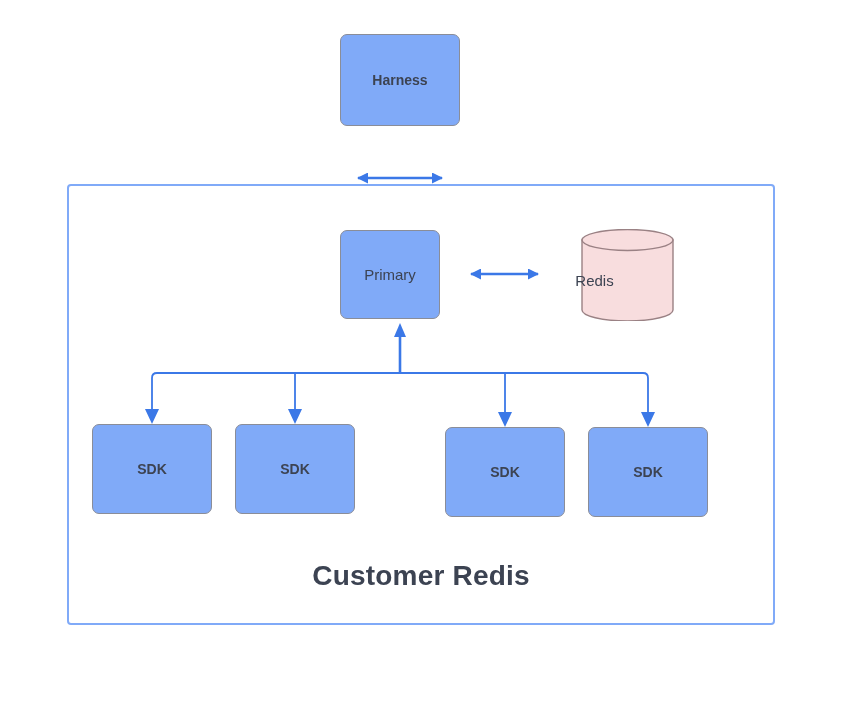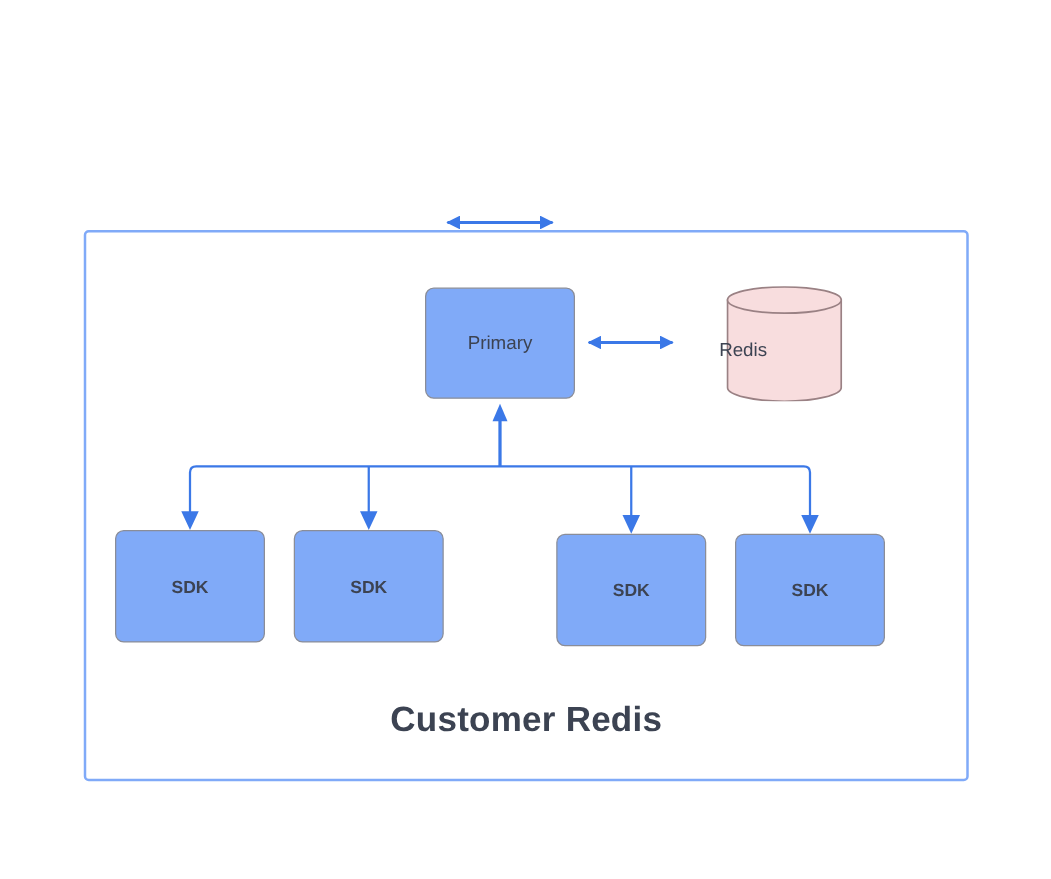--- a/index.html
+++ b/index.html
@@ -66,21 +66,21 @@
   }
   .node-bold {
     font-weight: bold;
   }
   .node-regular {
     font-weight: normal;
     font-size: 15px;
   }
 
   .node-harness { left: 340px; top: 34px;  width: 120px; height: 92px; }
-  .node-primary { left: 340px; top: 230px; width: 120px; height: 89px; }
+  .node-primary { left: 340px; top: 230px; width: 100px; height: 89px; }
 
   .node-sdk1 { left: 92px;  top: 424px; width: 120px; height: 90px; }
   .node-sdk2 { left: 235px; top: 424px; width: 120px; height: 90px; }
   .node-sdk3 { left: 445px; top: 427px; width: 120px; height: 90px; }
   .node-sdk4 { left: 588px; top: 427px; width: 120px; height: 90px; }
 
   
   .cylinder {
     position: absolute;
     left: 548px;
@@ -147,20 +147,23 @@
       <path d="M505,373 L505,414"></path>
     </g>
     <g fill="#3B78E7">
       <path d="M152,424 L159,409 L145,409 Z"></path>
       <path d="M295,424 L302,409 L288,409 Z"></path>
       <path d="M505,427 L512,412 L498,412 Z"></path>
       <path d="M648,427 L655,412 L641,412 Z"></path>
     </g>
   </svg>
 
+  <div class="node node-harness node-bold">
+    <span>Harness</span>
+  </div>
 
   <div class="node node-primary node-regular">
     <span>Primary</span>
   </div>
 
   <div class="cylinder">
     <svg width="93" height="92" viewBox="0 0 93 92">
       <path d="M1,11 L1,81 A45.5,11 0 0 0 92,81 L92,11 Z" fill="#F8DDDE" stroke="#9A8184" stroke-width="1.4"></path>
       <ellipse cx="46.5" cy="11" rx="45.5" ry="10.5" fill="#F8DDDE" stroke="#9A8184" stroke-width="1.4"></ellipse>
     </svg>

